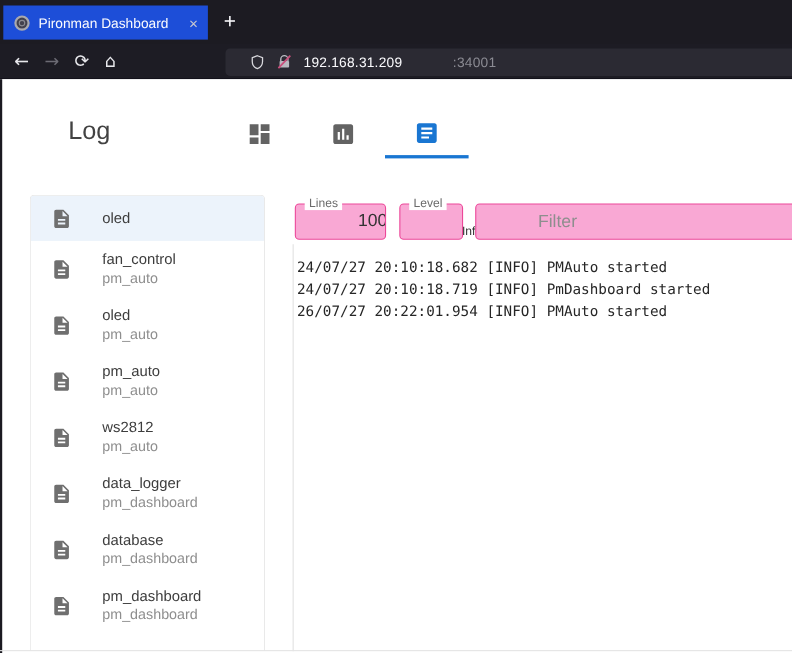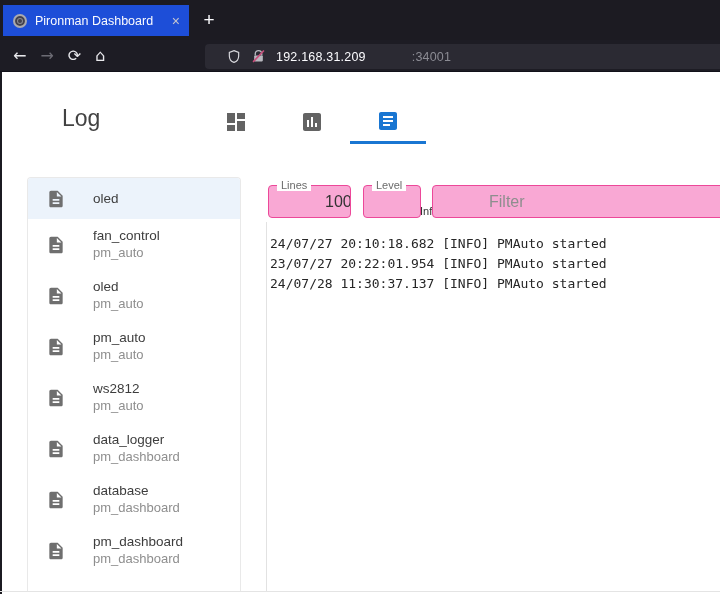--- a/index.html
+++ b/index.html
@@ -249,21 +249,21 @@
         <span class="level-value">Info</span>
         <span class="level-caret">▾</span>
       </div>
 
       <div class="field field-filter">
         <input placeholder="Filter" style="">
       </div>
 
       <div class="log-area">
         <div class="log-line">24/07/27 20:10:18.682 [INFO] PMAuto started</div>
-        <div class="log-line">23/07/27 20:22:01.954 [INFO] PMAuto started</div>
-        <div class="log-line">24/07/28 11:30:37.137 [INFO] PMAuto started</div>
+        <div class="log-line">24/07/27 20:10:18.719 [INFO] PmDashboard started</div>
+        <div class="log-line">26/07/27 20:22:01.954 [INFO] PMAuto started</div>
       </div>
     </div>
 
     <div class="bottom-line"></div>
   </div>
 
 </div>
 
 </body></html>

